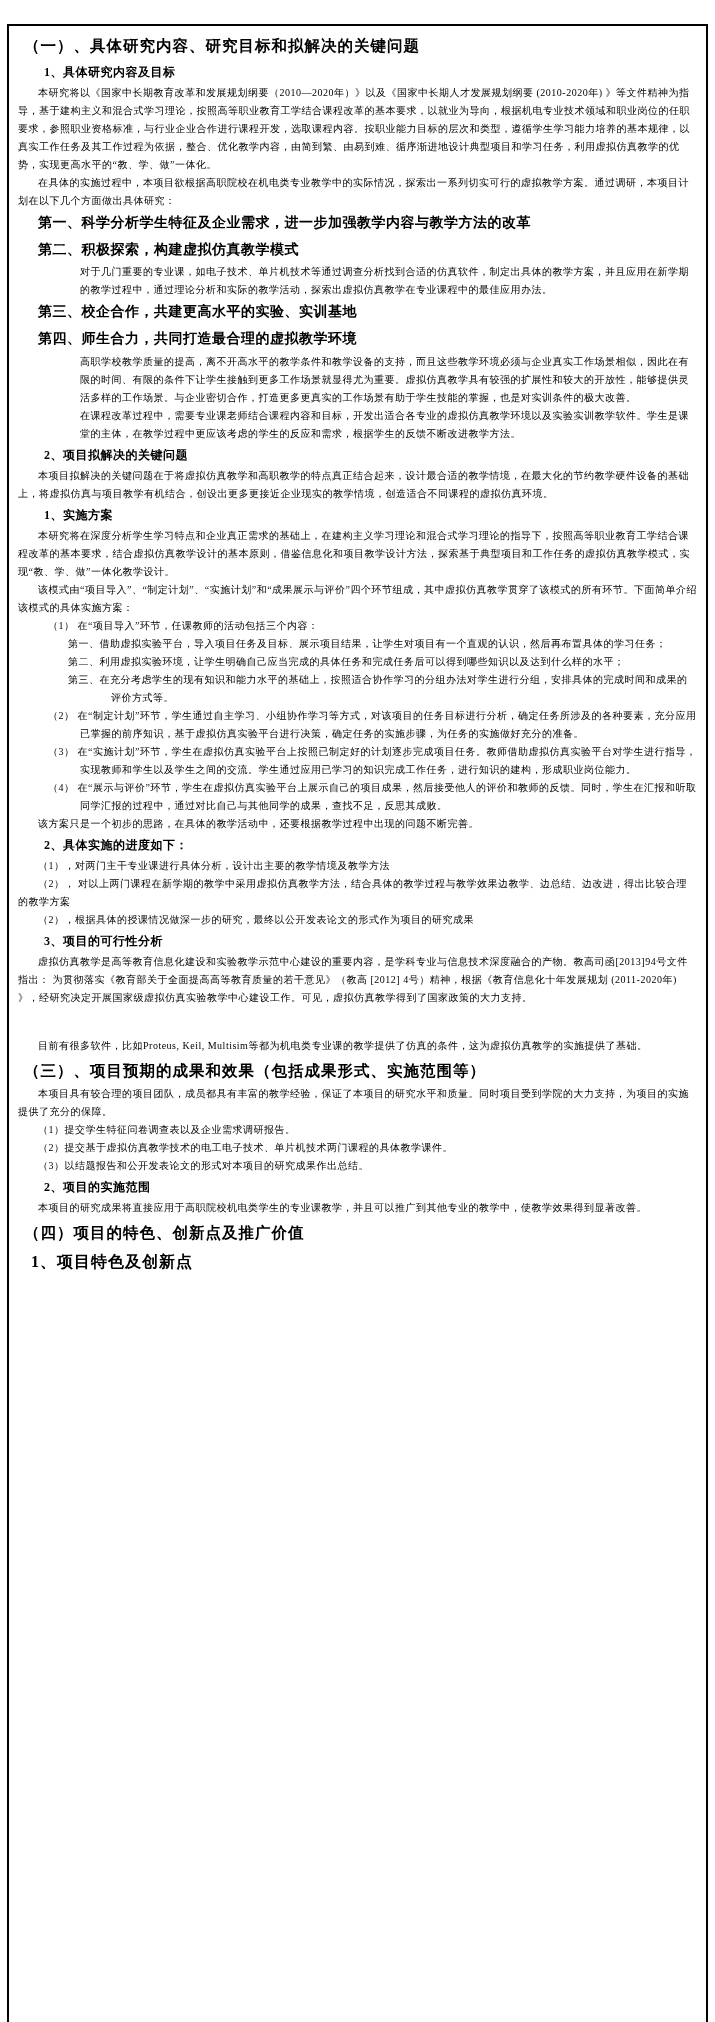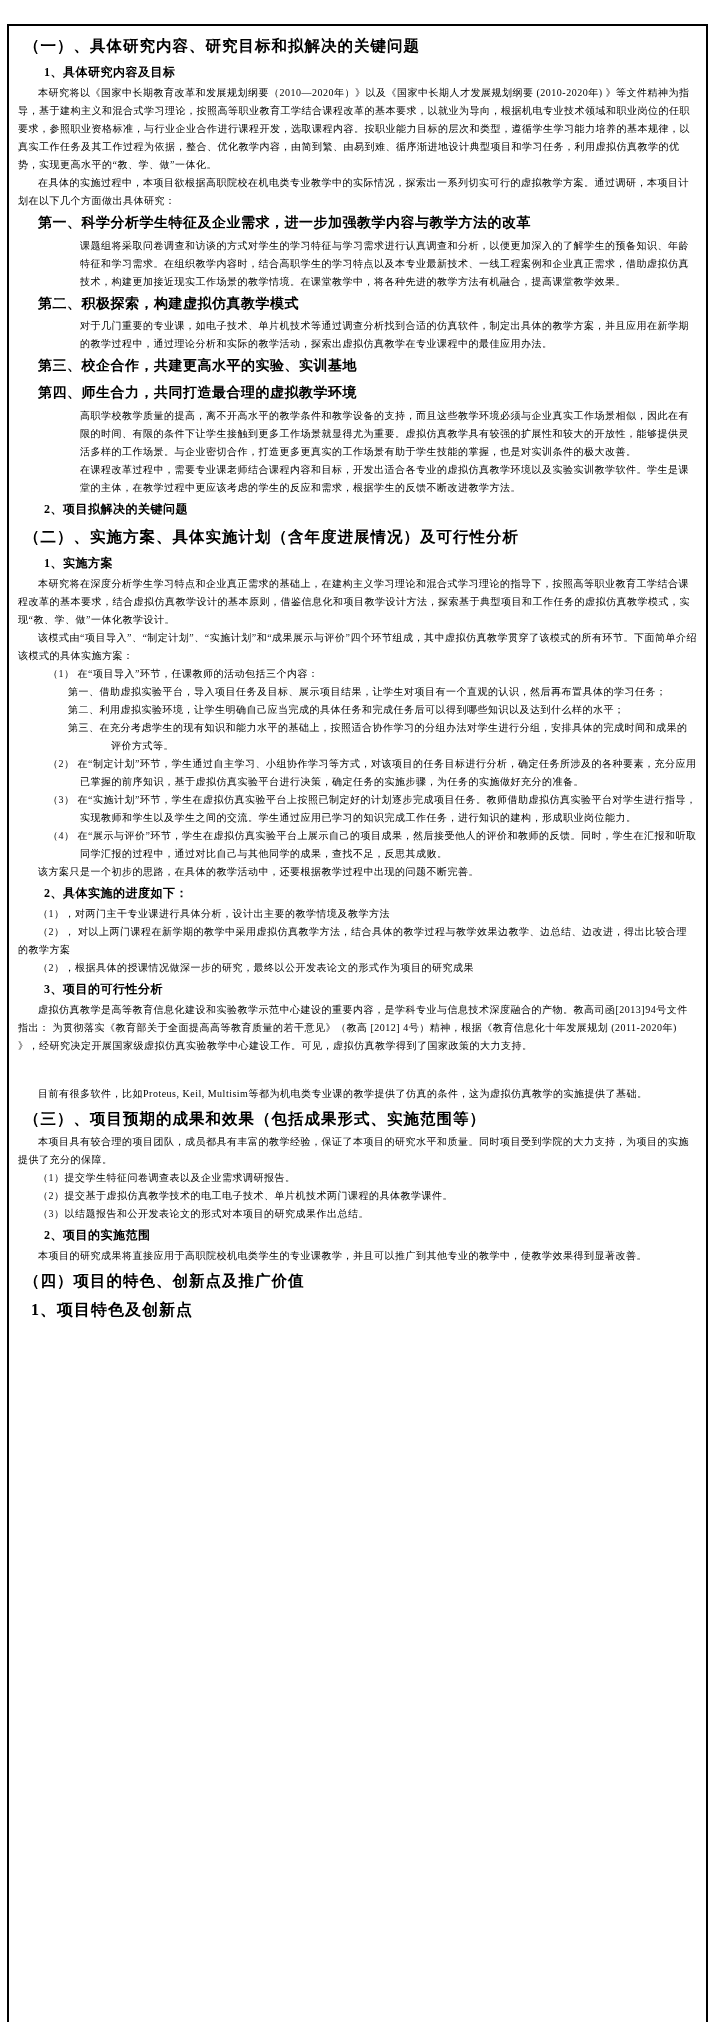--- a/index.html
+++ b/index.html
@@ -80,29 +80,28 @@
 <body>
 
 <div class="page">
   <div class="frame">
     <div>
         <div class="blk h1">（一）、具体研究内容、研究目标和拟解决的关键问题</div>
         <div class="blk h2">1、具体研究内容及目标</div>
         <div class="blk p">本研究将以《国家中长期教育改革和发展规划纲要（2010—2020年）》以及《国家中长期人才发展规划纲要 (2010-2020年) 》等文件精神为指导，基于建构主义和混合式学习理论，按照高等职业教育工学结合课程改革的基本要求，以就业为导向，根据机电专业技术领域和职业岗位的任职要求，参照职业资格标准，与行业企业合作进行课程开发，选取课程内容。按职业能力目标的层次和类型，遵循学生学习能力培养的基本规律，以真实工作任务及其工作过程为依据，整合、优化教学内容，由简到繁、由易到难、循序渐进地设计典型项目和学习任务，利用虚拟仿真教学的优势，实现更高水平的“教、学、做”一体化。</div>
         <div class="blk p">在具体的实施过程中，本项目欲根据高职院校在机电类专业教学中的实际情况，探索出一系列切实可行的虚拟教学方案。通过调研，本项目计划在以下几个方面做出具体研究：</div>
         <div class="blk h3">第一、科学分析学生特征及企业需求，进一步加强教学内容与教学方法的改革</div>
-        <div class="blk pind">课题组将采取问卷调查和访谈的方式对学生的学习特征与学习需求进行认真调查和分析，以便更加深入的了解学生的预备知识、年龄特征和学习需求。在组织教学内容时，结合高职学生的学习特点以及本专业最新技术、一线工程案例和企业真正需求，借助虚拟仿真技术，构建更加接近现实工作场景的教学情境。在课堂教学中，将各种先进的教学方法有机融合，提高课堂教学效果。</div>
         <div class="blk h3">第二、积极探索，构建虚拟仿真教学模式</div>
         <div class="blk pind">对于几门重要的专业课，如电子技术、单片机技术等通过调查分析找到合适的仿真软件，制定出具体的教学方案，并且应用在新学期的教学过程中，通过理论分析和实际的教学活动，探索出虚拟仿真教学在专业课程中的最佳应用办法。</div>
         <div class="blk h3">第三、校企合作，共建更高水平的实验、实训基地</div>
         <div class="blk h3">第四、师生合力，共同打造最合理的虚拟教学环境</div>
         <div class="blk pind">高职学校教学质量的提高，离不开高水平的教学条件和教学设备的支持，而且这些教学环境必须与企业真实工作场景相似，因此在有限的时间、有限的条件下让学生接触到更多工作场景就显得尤为重要。虚拟仿真教学具有较强的扩展性和较大的开放性，能够提供灵活多样的工作场景。与企业密切合作，打造更多更真实的工作场景有助于学生技能的掌握，也是对实训条件的极大改善。</div>
         <div class="blk pind">在课程改革过程中，需要专业课老师结合课程内容和目标，开发出适合各专业的虚拟仿真教学环境以及实验实训教学软件。学生是课堂的主体，在教学过程中更应该考虑的学生的反应和需求，根据学生的反馈不断改进教学方法。</div>
         <div class="blk h2">2、项目拟解决的关键问题</div>
-        <div class="blk h1">（二）、实施方案、具体实施计划（含年度进展情况）及可行性分析</div>
+        <div class="blk p">本项目拟解决的关键问题在于将虚拟仿真教学和高职教学的特点真正结合起来，设计最合适的教学情境，在最大化的节约教学硬件设备的基础上，将虚拟仿真与项目教学有机结合，创设出更多更接近企业现实的教学情境，创造适合不同课程的虚拟仿真环境。</div>
         <div class="blk h2">1、实施方案</div>
         <div class="blk p">本研究将在深度分析学生学习特点和企业真正需求的基础上，在建构主义学习理论和混合式学习理论的指导下，按照高等职业教育工学结合课程改革的基本要求，结合虚拟仿真教学设计的基本原则，借鉴信息化和项目教学设计方法，探索基于典型项目和工作任务的虚拟仿真教学模式，实现“教、学、做”一体化教学设计。</div>
         <div class="blk p">该模式由“项目导入”、“制定计划”、“实施计划”和“成果展示与评价”四个环节组成，其中虚拟仿真教学贯穿了该模式的所有环节。下面简单介绍该模式的具体实施方案：</div>
         <div class="blk li1">（1） 在“项目导入”环节，任课教师的活动包括三个内容：</div>
         <div class="blk li2">第一、借助虚拟实验平台，导入项目任务及目标、展示项目结果，让学生对项目有一个直观的认识，然后再布置具体的学习任务；</div>
         <div class="blk li2">第二、利用虚拟实验环境，让学生明确自己应当完成的具体任务和完成任务后可以得到哪些知识以及达到什么样的水平；</div>
         <div class="blk li2">第三、在充分考虑学生的现有知识和能力水平的基础上，按照适合协作学习的分组办法对学生进行分组，安排具体的完成时间和成果的评价方式等。</div>
         <div class="blk li1">（2） 在“制定计划”环节，学生通过自主学习、小组协作学习等方式，对该项目的任务目标进行分析，确定任务所涉及的各种要素，充分应用已掌握的前序知识，基于虚拟仿真实验平台进行决策，确定任务的实施步骤，为任务的实施做好充分的准备。</div>
         <div class="blk li1">（3） 在“实施计划”环节，学生在虚拟仿真实验平台上按照已制定好的计划逐步完成项目任务。教师借助虚拟仿真实验平台对学生进行指导，实现教师和学生以及学生之间的交流。学生通过应用已学习的知识完成工作任务，进行知识的建构，形成职业岗位能力。</div>
         <div class="blk li1">（4） 在“展示与评价”环节，学生在虚拟仿真实验平台上展示自己的项目成果，然后接受他人的评价和教师的反馈。同时，学生在汇报和听取同学汇报的过程中，通过对比自己与其他同学的成果，查找不足，反思其成败。</div>

